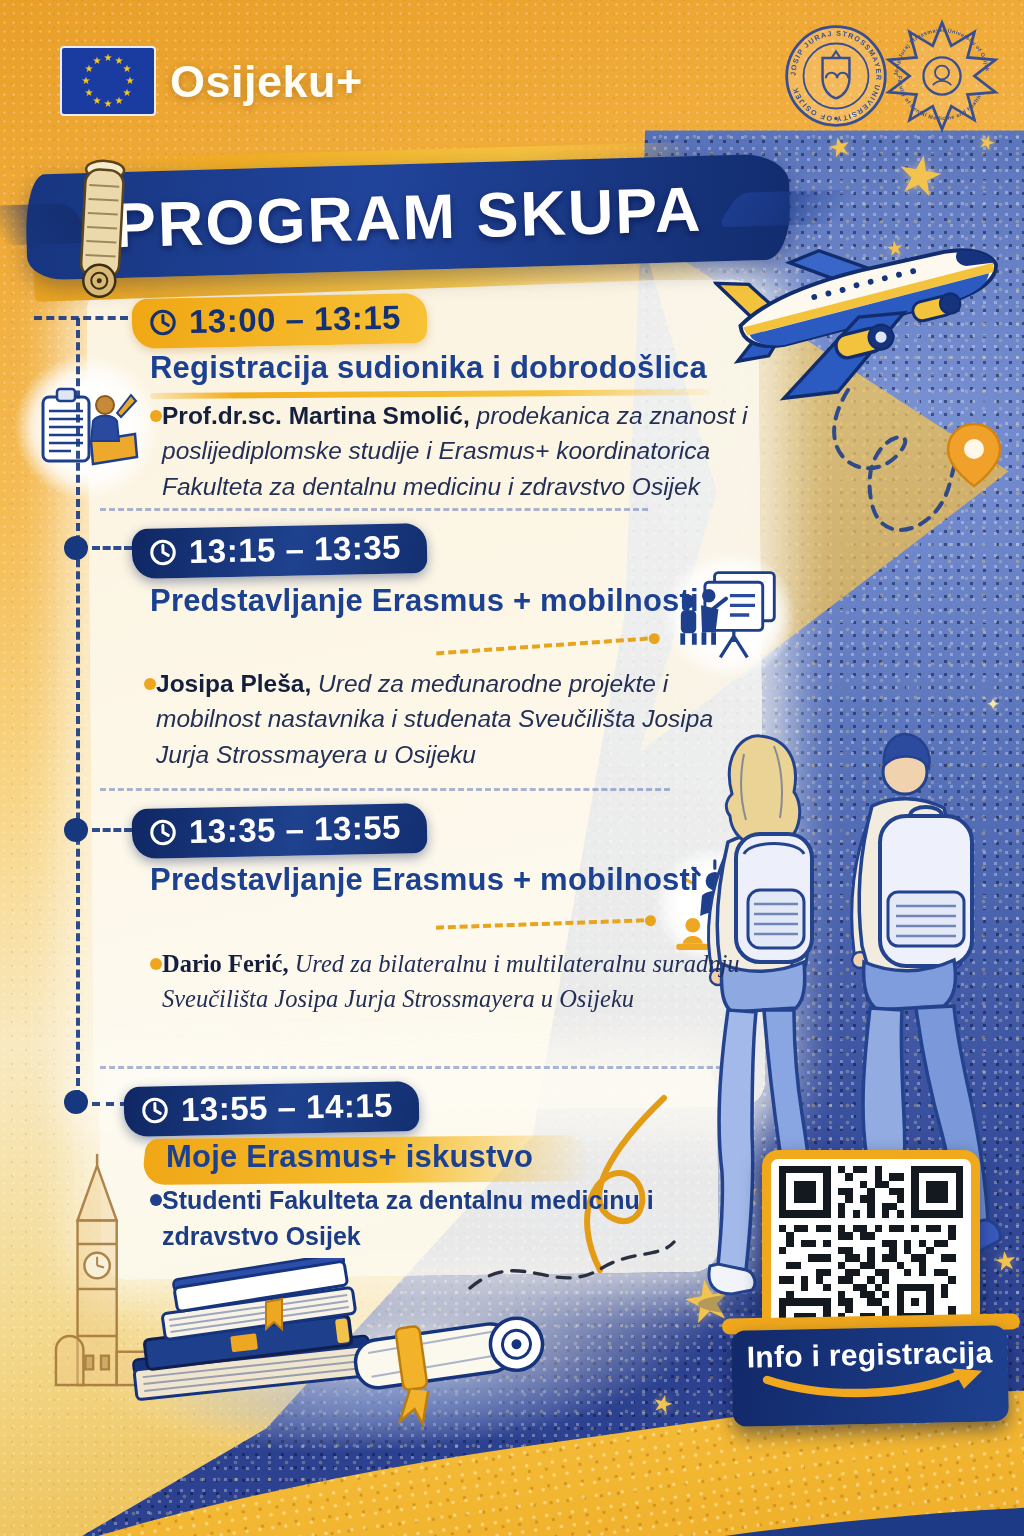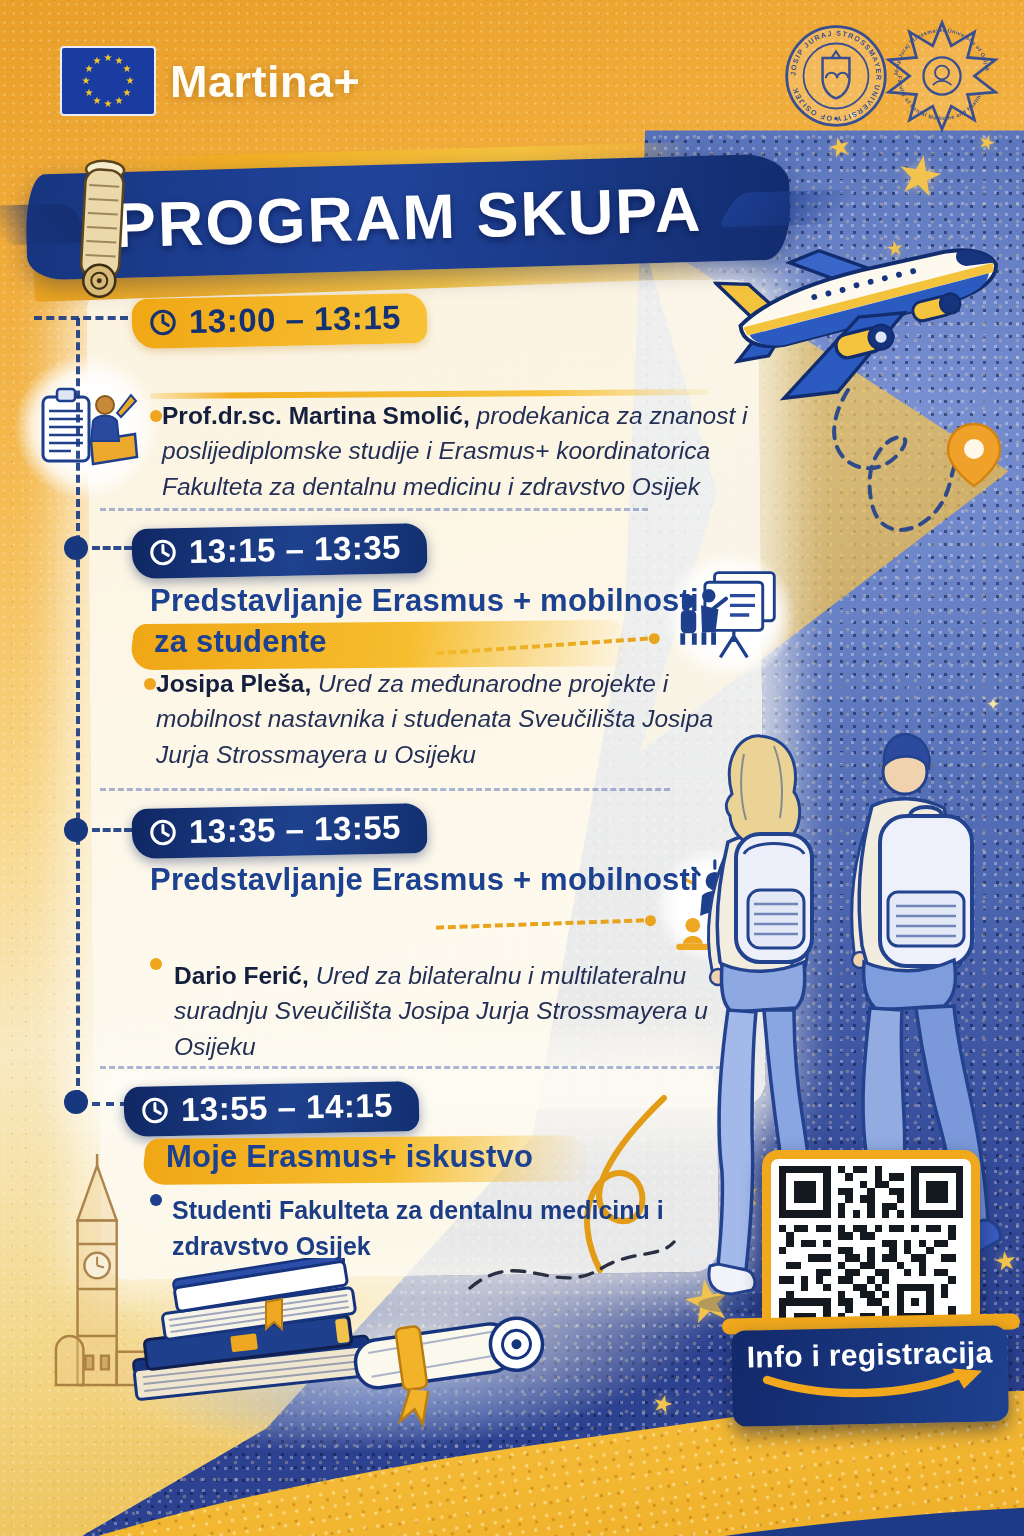--- a/index.html
+++ b/index.html
@@ -167,21 +167,21 @@
       <text x="67" y="50">★</text>
         <text x="59" y="58">★</text>
         <text x="48" y="61">★</text>
         <text x="37" y="58">★</text>
       <text x="29" y="50">★</text>
         <text x="26" y="38">★</text>
         <text x="29" y="26">★</text>
         <text x="37" y="18">★</text>
     </g>
   </svg>
-  <div class="logo-text">Martina+</div>
+  <div class="logo-text">Osijeku+</div>
 
   <svg class="seal left" viewBox="0 0 100 100">
     <defs>
         <path id="sealL" d="M50,50 m-36,0 a36,36 0 1,1 72,0 a36,36 0 1,1 -72,0"></path>
       </defs>
     <circle cx="50" cy="50" r="44" fill="rgba(255,255,255,.18)" stroke="#2a4798" stroke-width="2.5"></circle>
     <circle cx="50" cy="50" r="29" fill="none" stroke="#2a4798" stroke-width="1.6"></circle>
     <text fill="#2a4798" font-size="6.4" letter-spacing="1.1" font-weight="bold">
       <textPath href="#sealL">JOSIP JURAJ STROSSMAYER UNIVERSITY OF OSIJEK</textPath>
     </text>
@@ -303,41 +303,41 @@
     </svg>
   </div>
 
   <div class="pill gold" style="left:132px;top:296px;">
     <svg class="clock" viewBox="0 0 24 24">
       <circle cx="12" cy="12" r="9" fill="none" stroke="currentColor" stroke-width="2.4"></circle>
       <path d="M12 6.5V12l4.2 2.4" fill="none" stroke="currentColor" stroke-width="2.4" stroke-linecap="round"></path>
     </svg>
     <span>13:00 – 13:15</span>
   </div>
+  <div class="slot-title" style="left:150px;top:348px;">Registracija sudionika i dobrodošlica</div>
   <div class="underline-gold" style="left:150px;top:391px;width:560px;"></div>
   <div class="bullet" style="left:150px;top:398px;width:600px;">
     <span class="dot"></span>
     <p style="margin:0;">
       <span class="name">Prof.dr.sc. Martina Smolić,</span>
       <span class="role">prodekanica za znanost i poslijediplomske studije i Erasmus+ koordinatorica Fakulteta za dentalnu medicinu i zdravstvo Osijek</span>
     </p>
   </div>
 
   <div class="sep" style="left:100px;top:508px;width:548px;"></div>
 
   <div class="pill navy" style="left:132px;top:526px;">
     <svg class="clock" viewBox="0 0 24 24">
       <circle cx="12" cy="12" r="9" fill="none" stroke="currentColor" stroke-width="2.4"></circle>
       <path d="M12 6.5V12l4.2 2.4" fill="none" stroke="currentColor" stroke-width="2.4" stroke-linecap="round"></path>
     </svg>
     <span>13:15 – 13:35</span>
   </div>
   <div class="slot-title" style="left:150px;top:581px;">
     <span>Predstavljanje Erasmus + mobilnosti</span><br>
-    <span class="brush w2">za studente</span>
   </div>
   <div class="gold-dash" style="left:436px;top:644px;width:212px;transform:rotate(-4deg);"></div>
   <div class="bullet" style="left:144px;top:666px;width:600px;">
     <span class="dot"></span>
     <p style="margin:0;">
       <span class="name">Josipa Pleša,</span>
       <span class="role">Ured za međunarodne projekte i mobilnost nastavnika i studenata Sveučilišta Josipa Jurja Strossmayera u Osijeku</span>
     </p>
   </div>
 
@@ -349,41 +349,41 @@
       <path d="M12 6.5V12l4.2 2.4" fill="none" stroke="currentColor" stroke-width="2.4" stroke-linecap="round"></path>
     </svg>
     <span>13:35 – 13:55</span>
   </div>
   <div class="slot-title" style="left:150px;top:860px;">
     <span>Predstavljanje Erasmus + mobilnosti</span><br>
   </div>
   <div class="gold-dash" style="left:436px;top:922px;width:208px;transform:rotate(-2deg);"></div>
   <div class="bullet" style="left:150px;top:946px;width:600px;">
     <span class="dot"></span>
-    <p style="margin:12px;">
+    <p style="margin:0;font-family:Liberation Serif, serif;">
       <span class="name">Dario Ferić,</span>
       <span class="role">Ured za bilateralnu i multilateralnu suradnju Sveučilišta Josipa Jurja Strossmayera u Osijeku</span>
     </p>
   </div>
 
   <div class="sep" style="left:100px;top:1066px;width:640px;"></div>
 
   <div class="pill navy" style="left:124px;top:1084px;">
     <svg class="clock" viewBox="0 0 24 24">
       <circle cx="12" cy="12" r="9" fill="none" stroke="currentColor" stroke-width="2.4"></circle>
       <path d="M12 6.5V12l4.2 2.4" fill="none" stroke="currentColor" stroke-width="2.4" stroke-linecap="round"></path>
     </svg>
     <span>13:55 – 14:15</span>
   </div>
   <div class="slot-title" style="left:162px;top:1136px;">
     <span class="brush w4">Moje Erasmus+ iskustvo</span>
   </div>
   <div class="bullet" style="left:150px;top:1182px;width:560px;">
     <span class="dot navy"></span>
-    <p style="margin:10px;">
+    <p style="margin:0;">
       <span class="plain">Studenti Fakulteta za dentalnu medicinu i zdravstvo Osijek</span>
     </p>
   </div>
 
   <svg class="abs pen-loop" viewBox="0 0 140 208">
     <path d="M122,8 C70,58 38,110 70,128 C102,144 112,94 84,84 C56,76 28,122 58,180" fill="none" stroke="#e29c15" stroke-width="6" stroke-linecap="round"></path>
   </svg>
   <svg class="abs doodle" viewBox="0 0 220 90">
     <path d="M8,62 C58,20 92,72 140,42 C170,24 198,32 212,16" fill="none" stroke="#2a2f42" stroke-width="3.4" stroke-dasharray="13 10" stroke-linecap="round"></path>
   </svg>

